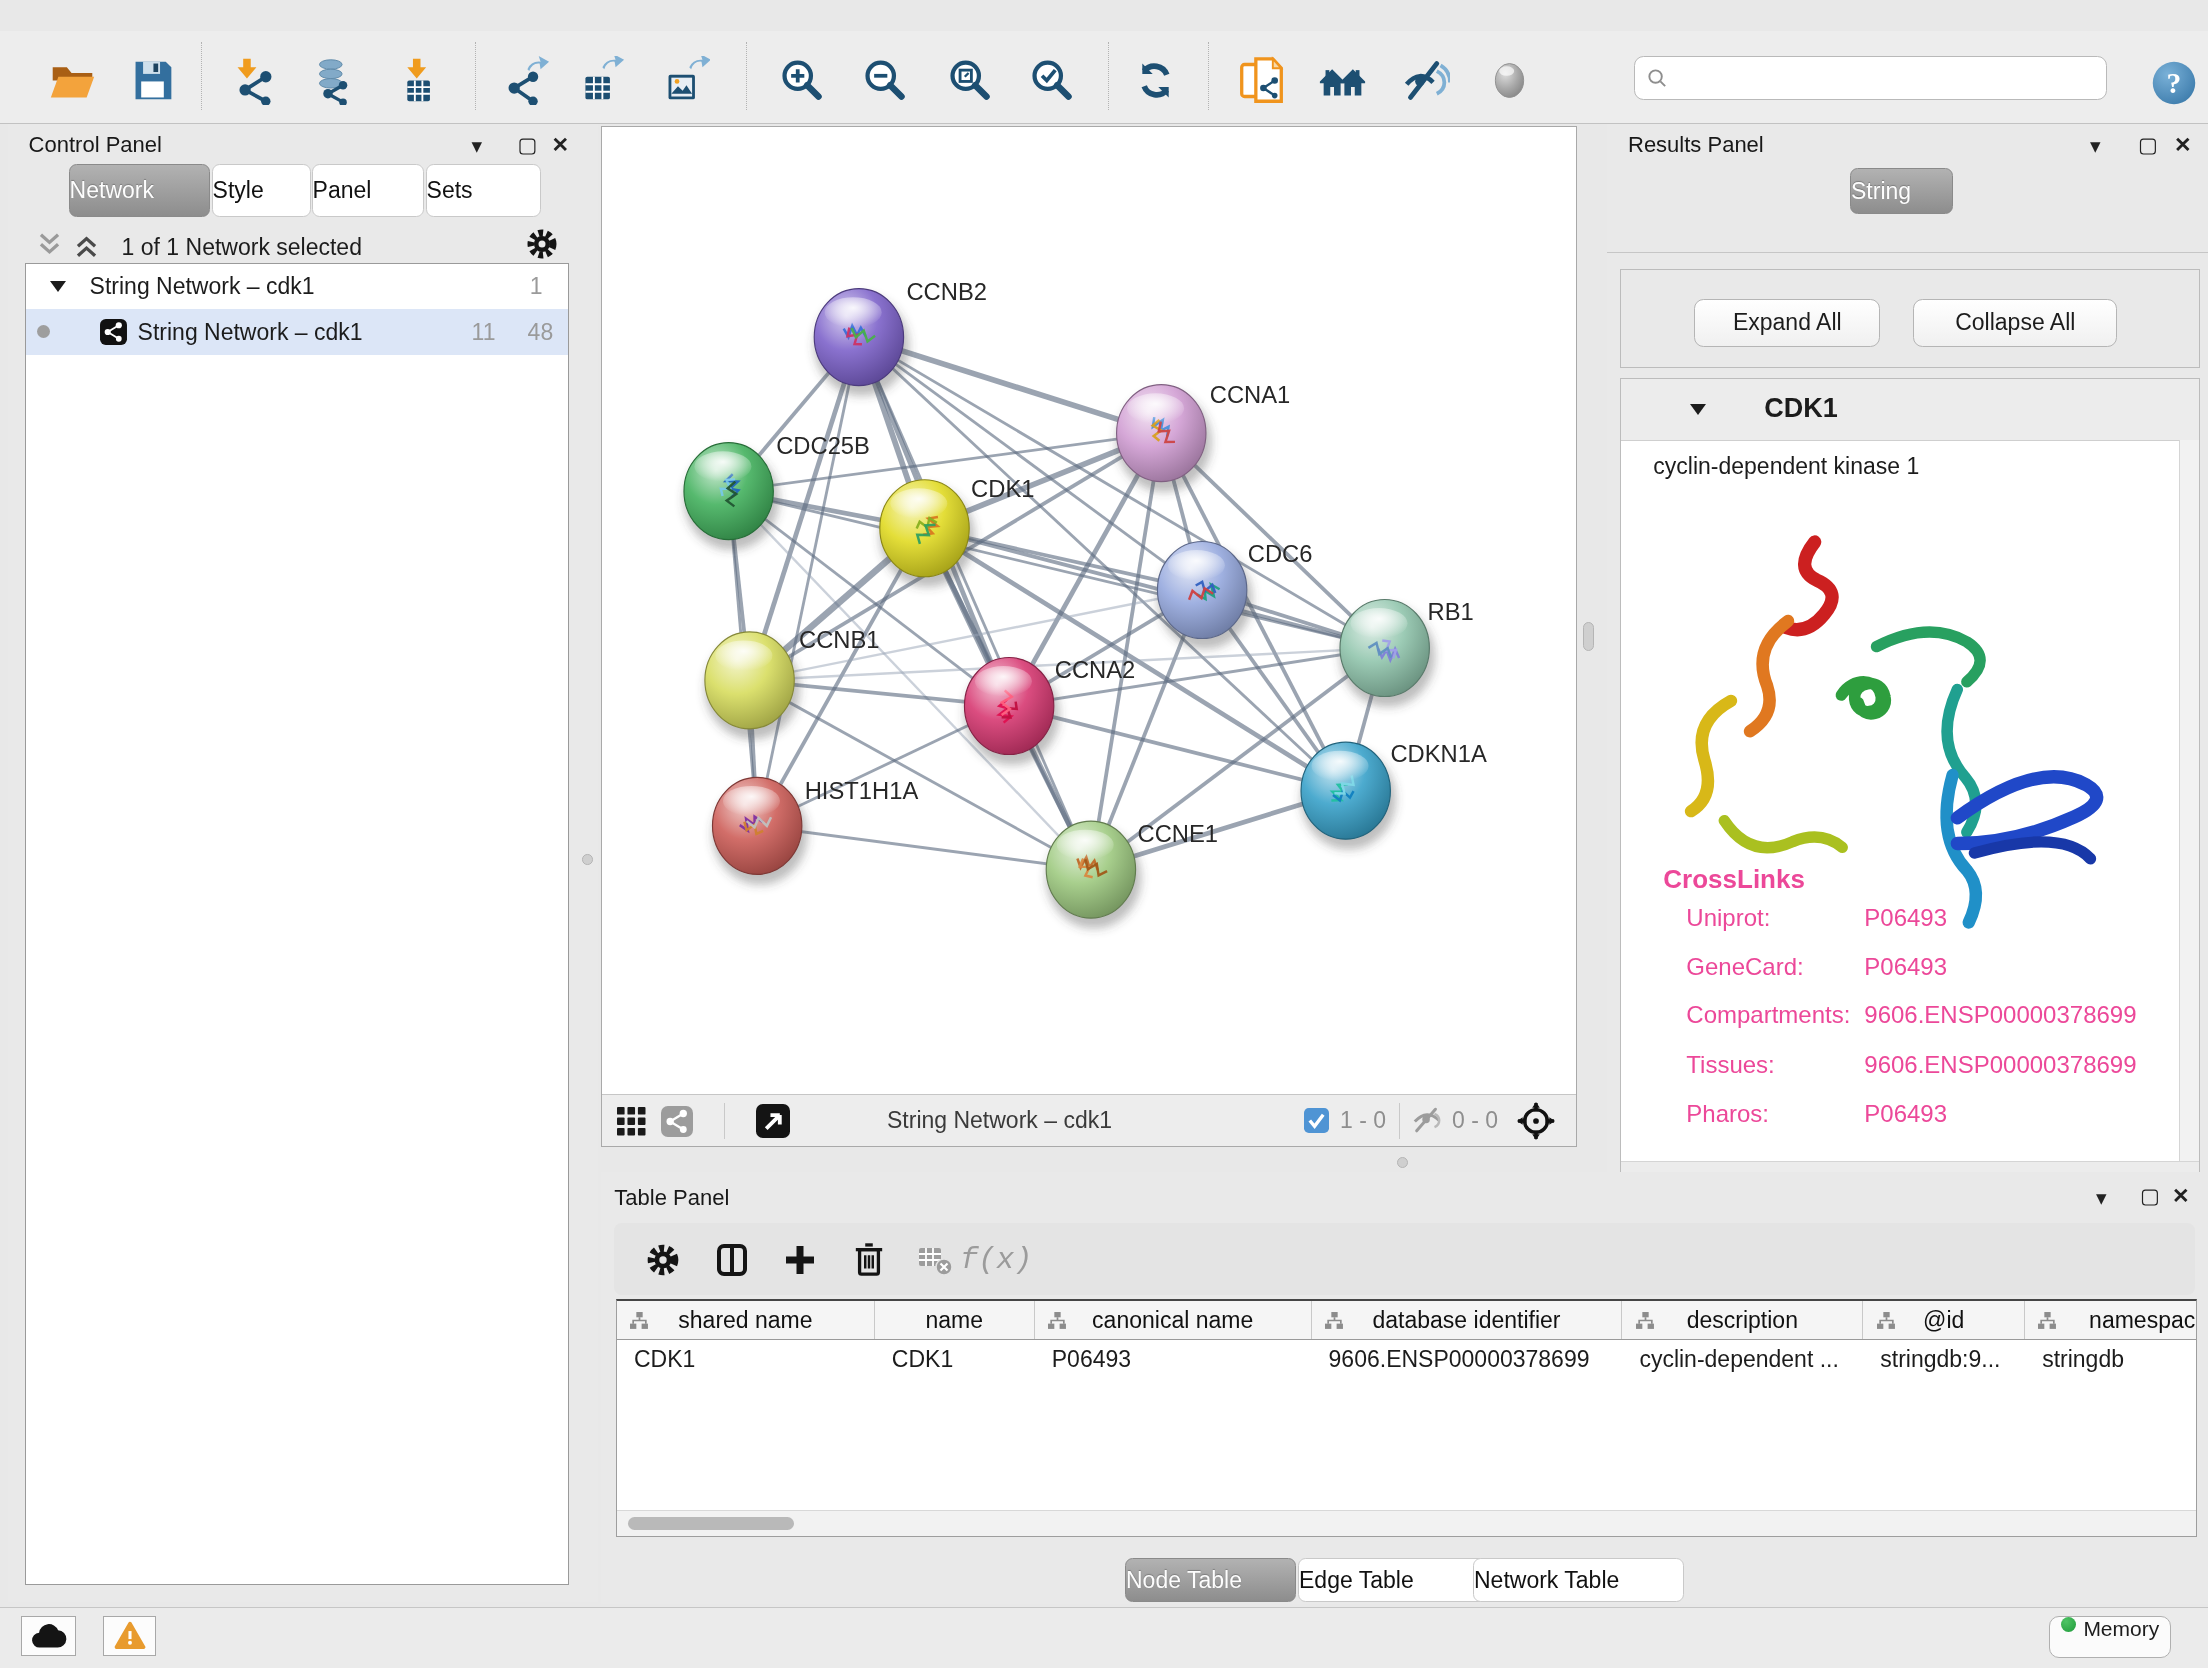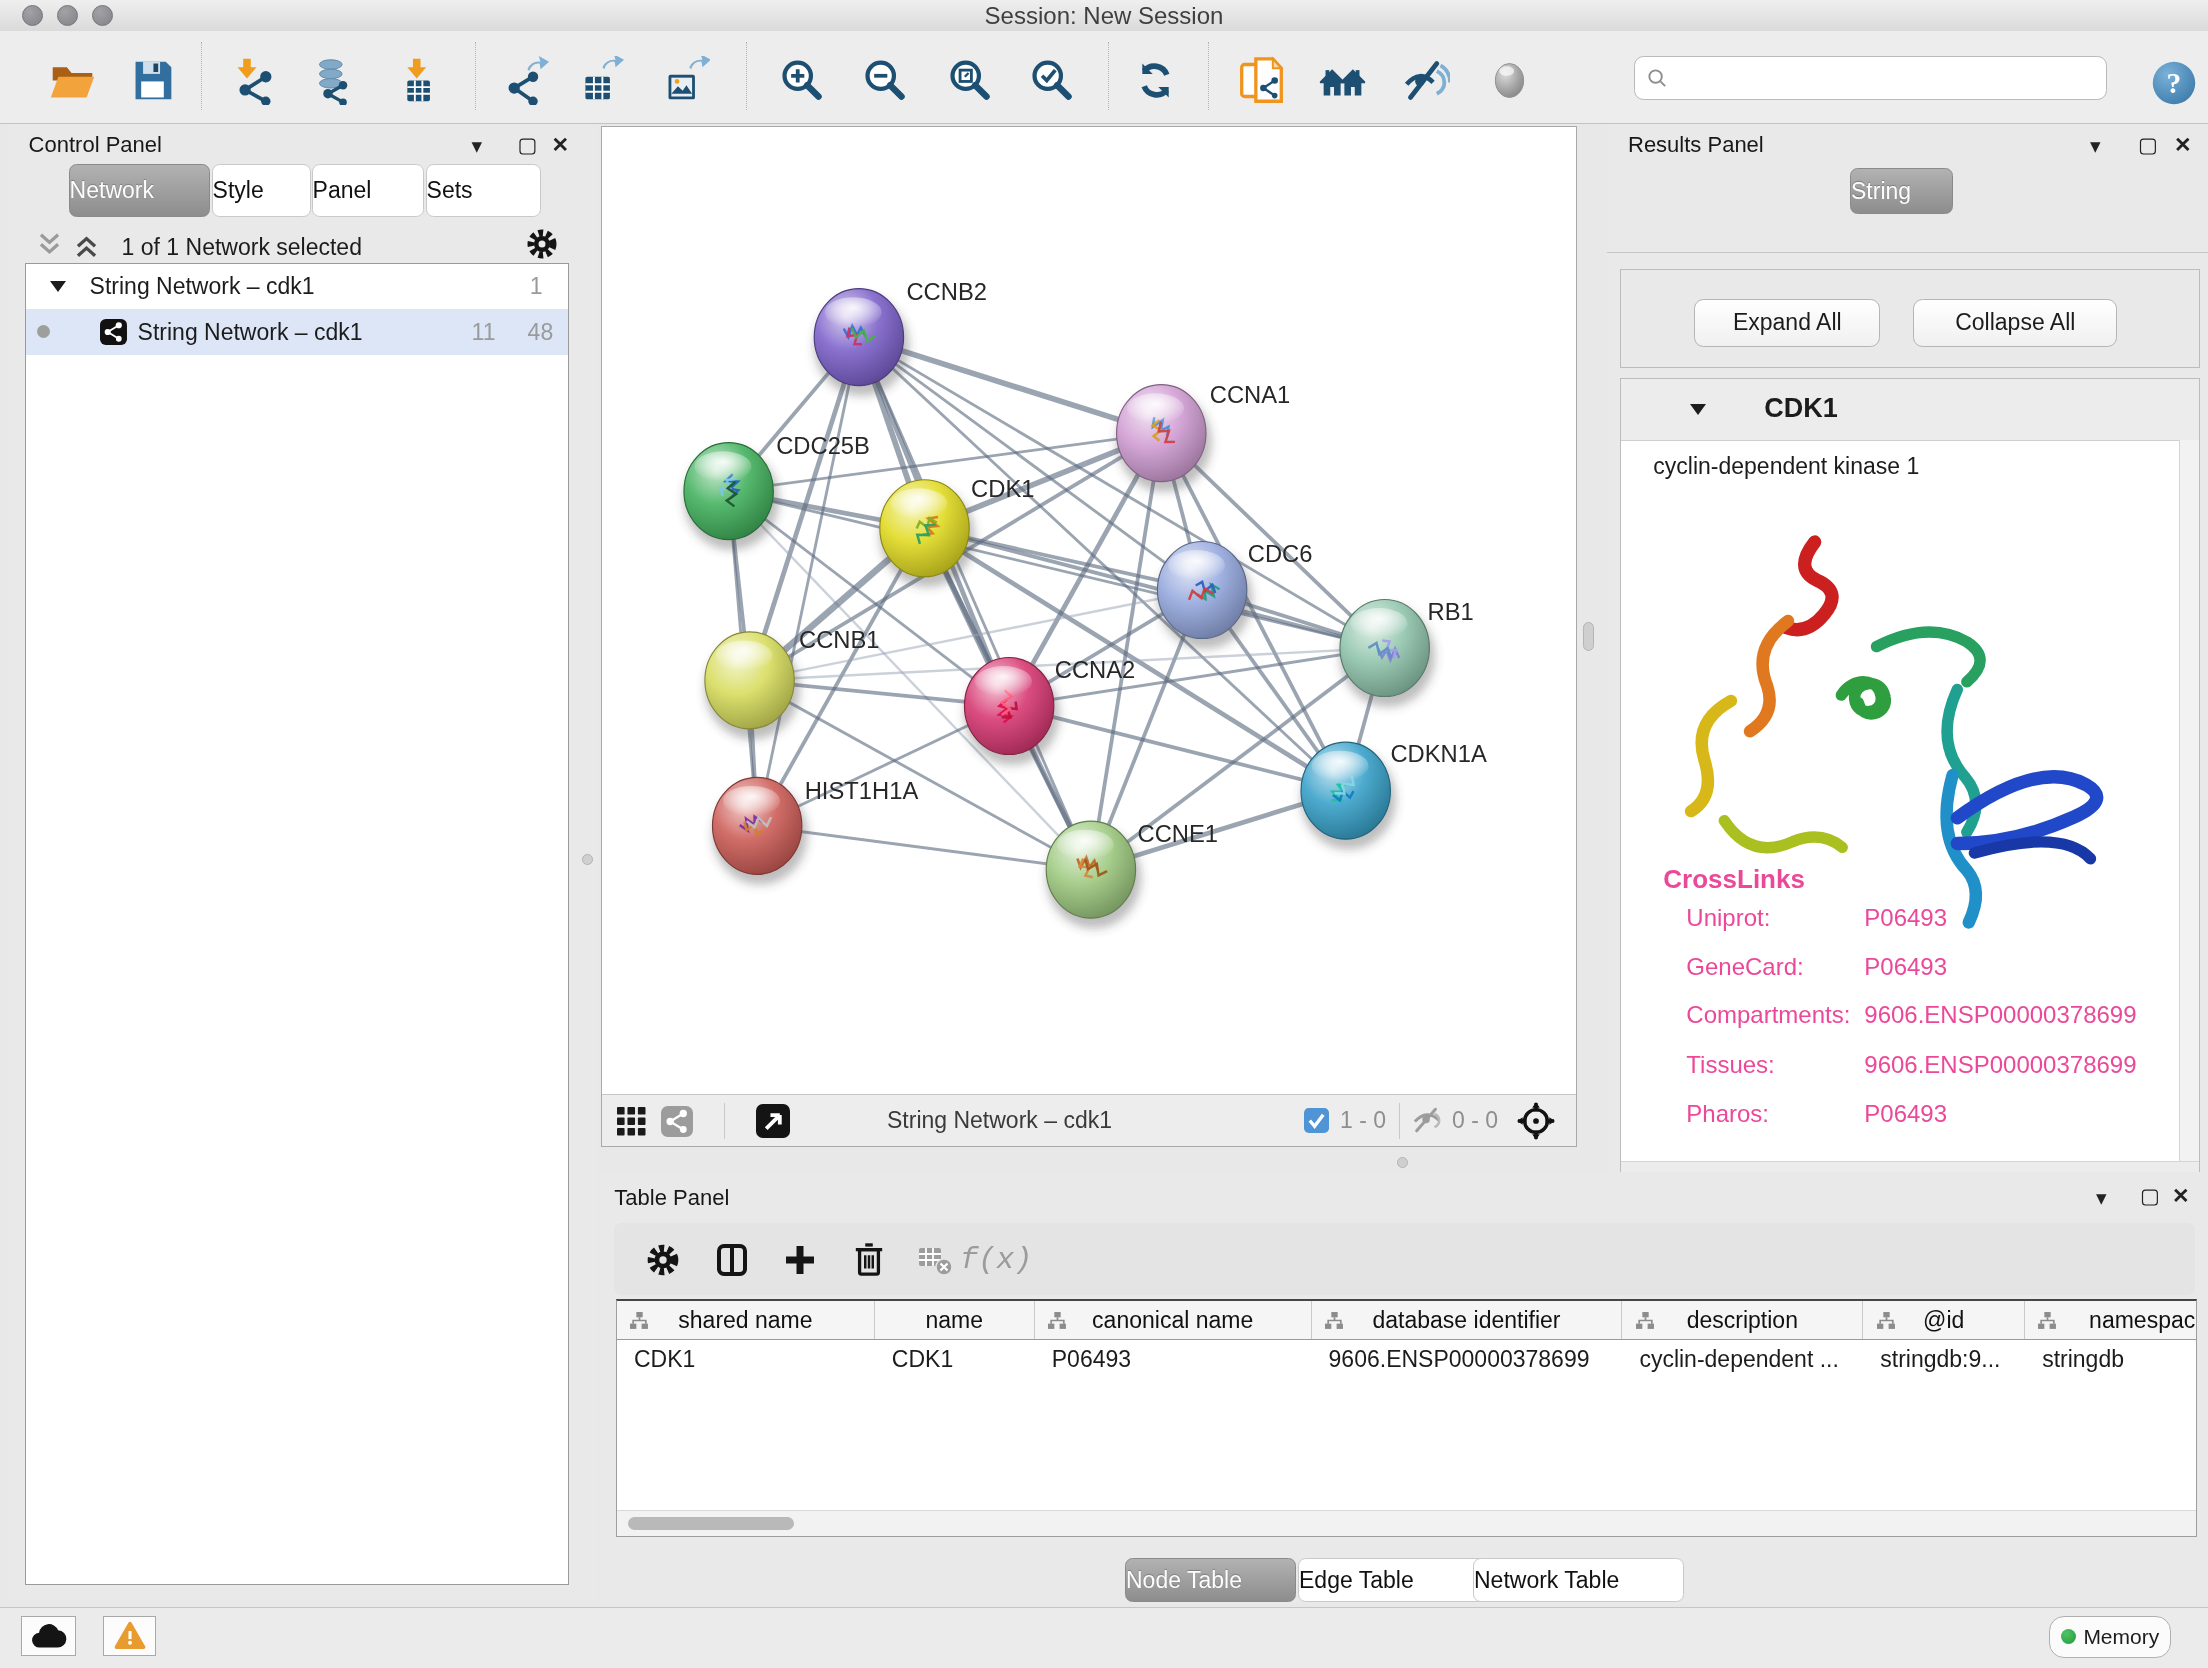--- a/index.html
+++ b/index.html
@@ -74,36 +74,30 @@
   .trow{display:flex;height:38px;width:1655px;}
   .td{height:38px;line-height:38px;padding-left:17px;box-sizing:border-box;font-size:23px;
     white-space:nowrap;overflow:hidden;}
   .tscroll{position:absolute;left:0;right:0;bottom:0;height:25px;background:#f2f2f2;border-top:1px solid #d8d8d8;}
   .tthumb{position:absolute;left:11.4px;top:5.7px;width:166px;height:13.3px;border-radius:6.7px;background:#b9b9b9;}
   
   .sb{position:absolute;left:0;top:1607px;width:100%;height:61px;background:#ebebeb;border-top:1px solid #c6c6c6;}
   .sbtn{position:absolute;top:7.6px;height:40px;background:#fcfcfc;border:1.9px solid #a8a8a8;
     display:flex;align-items:center;justify-content:center;box-sizing:border-box;}
   .memb{position:absolute;left:2049px;top:7.6px;width:122px;height:42px;background:#fbfbfb;
-    border:1px solid #b0b0b0;border-radius:15px;display:flex;align-items:center;justify-content:center;gap:7.6px;
+    border:1px solid #b0b0b0;border-radius:10px;display:flex;justify-content:center;gap:7.6px;
     font-size:21px;box-sizing:border-box;}
   .memdot{width:15px;height:15px;border-radius:50%;background:radial-gradient(circle at 35% 30%,#4fc465,#1f9a3a);}
   .dot{position:absolute;background:#cfcfcf;border:1px solid #b5b5b5;box-sizing:border-box;}
 </style>
 </head>
 <body>
 
 <div class="win">
 
-  <div class="titlebar">
-    <span class="light" style="left:22px"></span>
-    <span class="light" style="left:57px"></span>
-    <span class="light" style="left:92px"></span>
-    <div class="titletext">Session: New Session</div>
-  </div>
 
   <div class="toolbar">
     <span class="tbi" style="left:46px">
       <svg width="49" height="49" viewBox="0 0 52 52">
           <path d="M5 12h15l5 6h22v8H5z" fill="#a95f14"></path>
           <path d="M3 44l8-22h38l-8 22z" fill="#f3a33c"></path>
         </svg>
     </span>
     <span class="tbi" style="left:126px">
       <svg width="49" height="49" viewBox="0 0 52 52">

